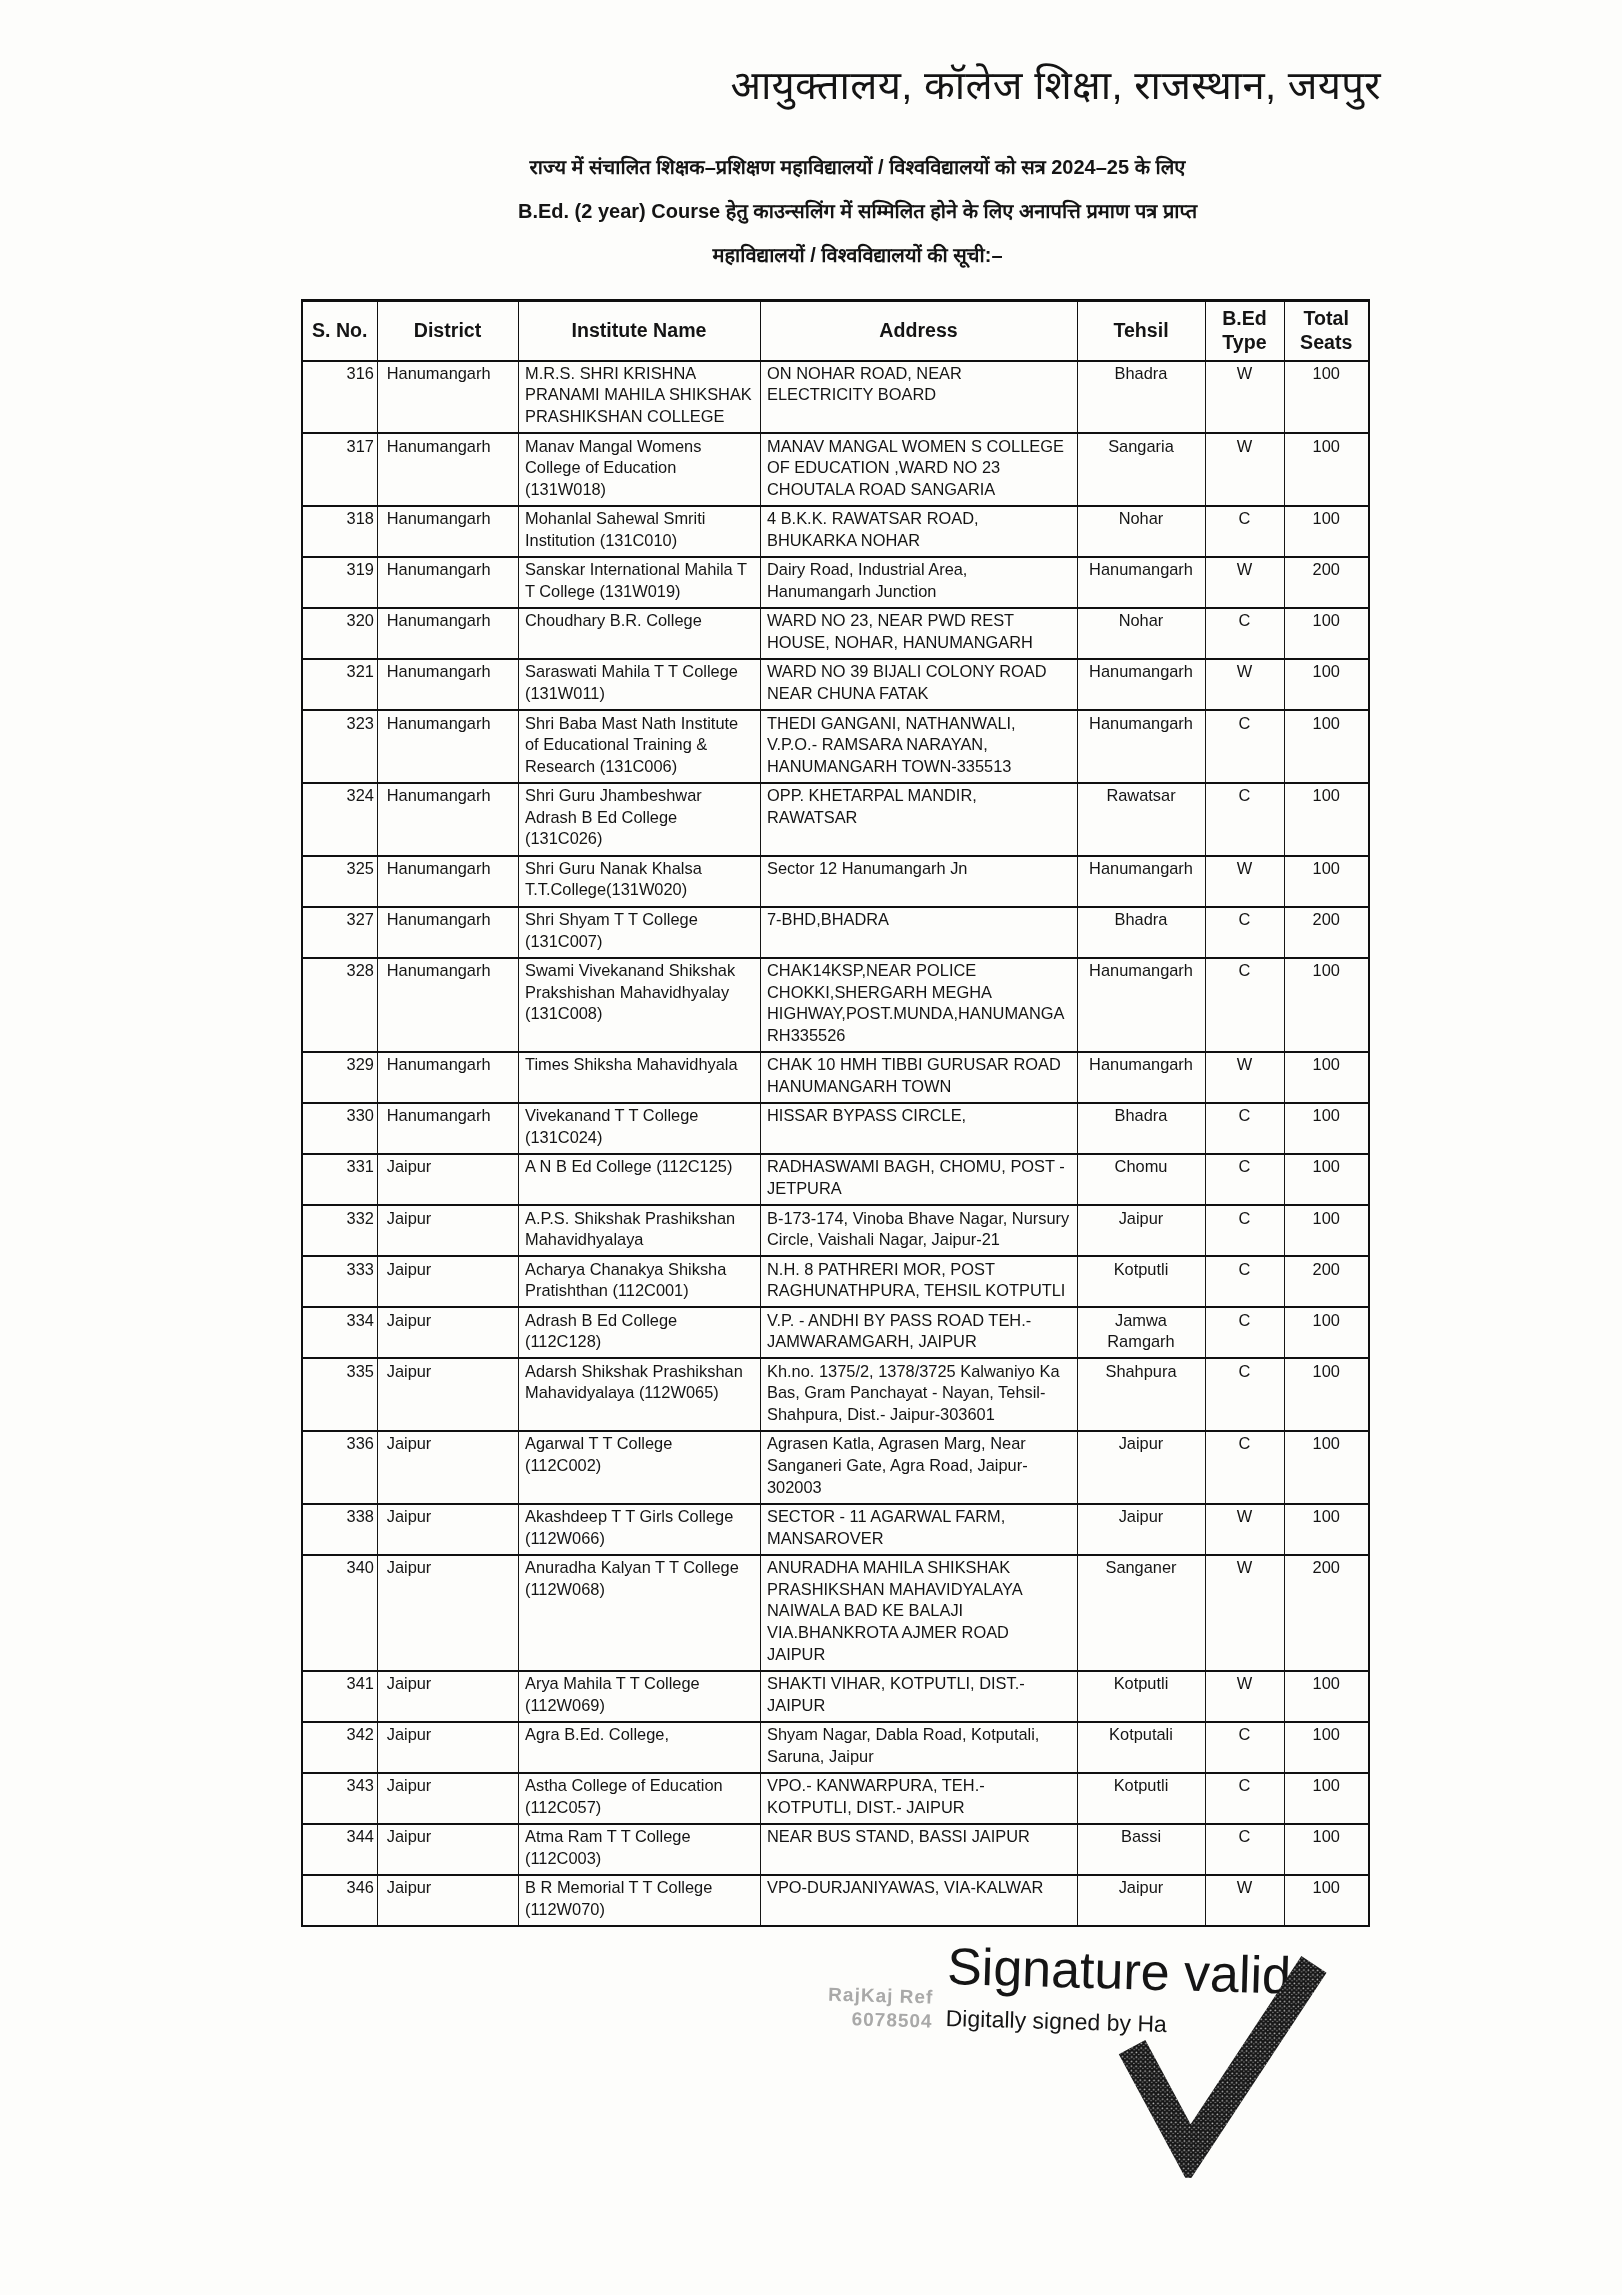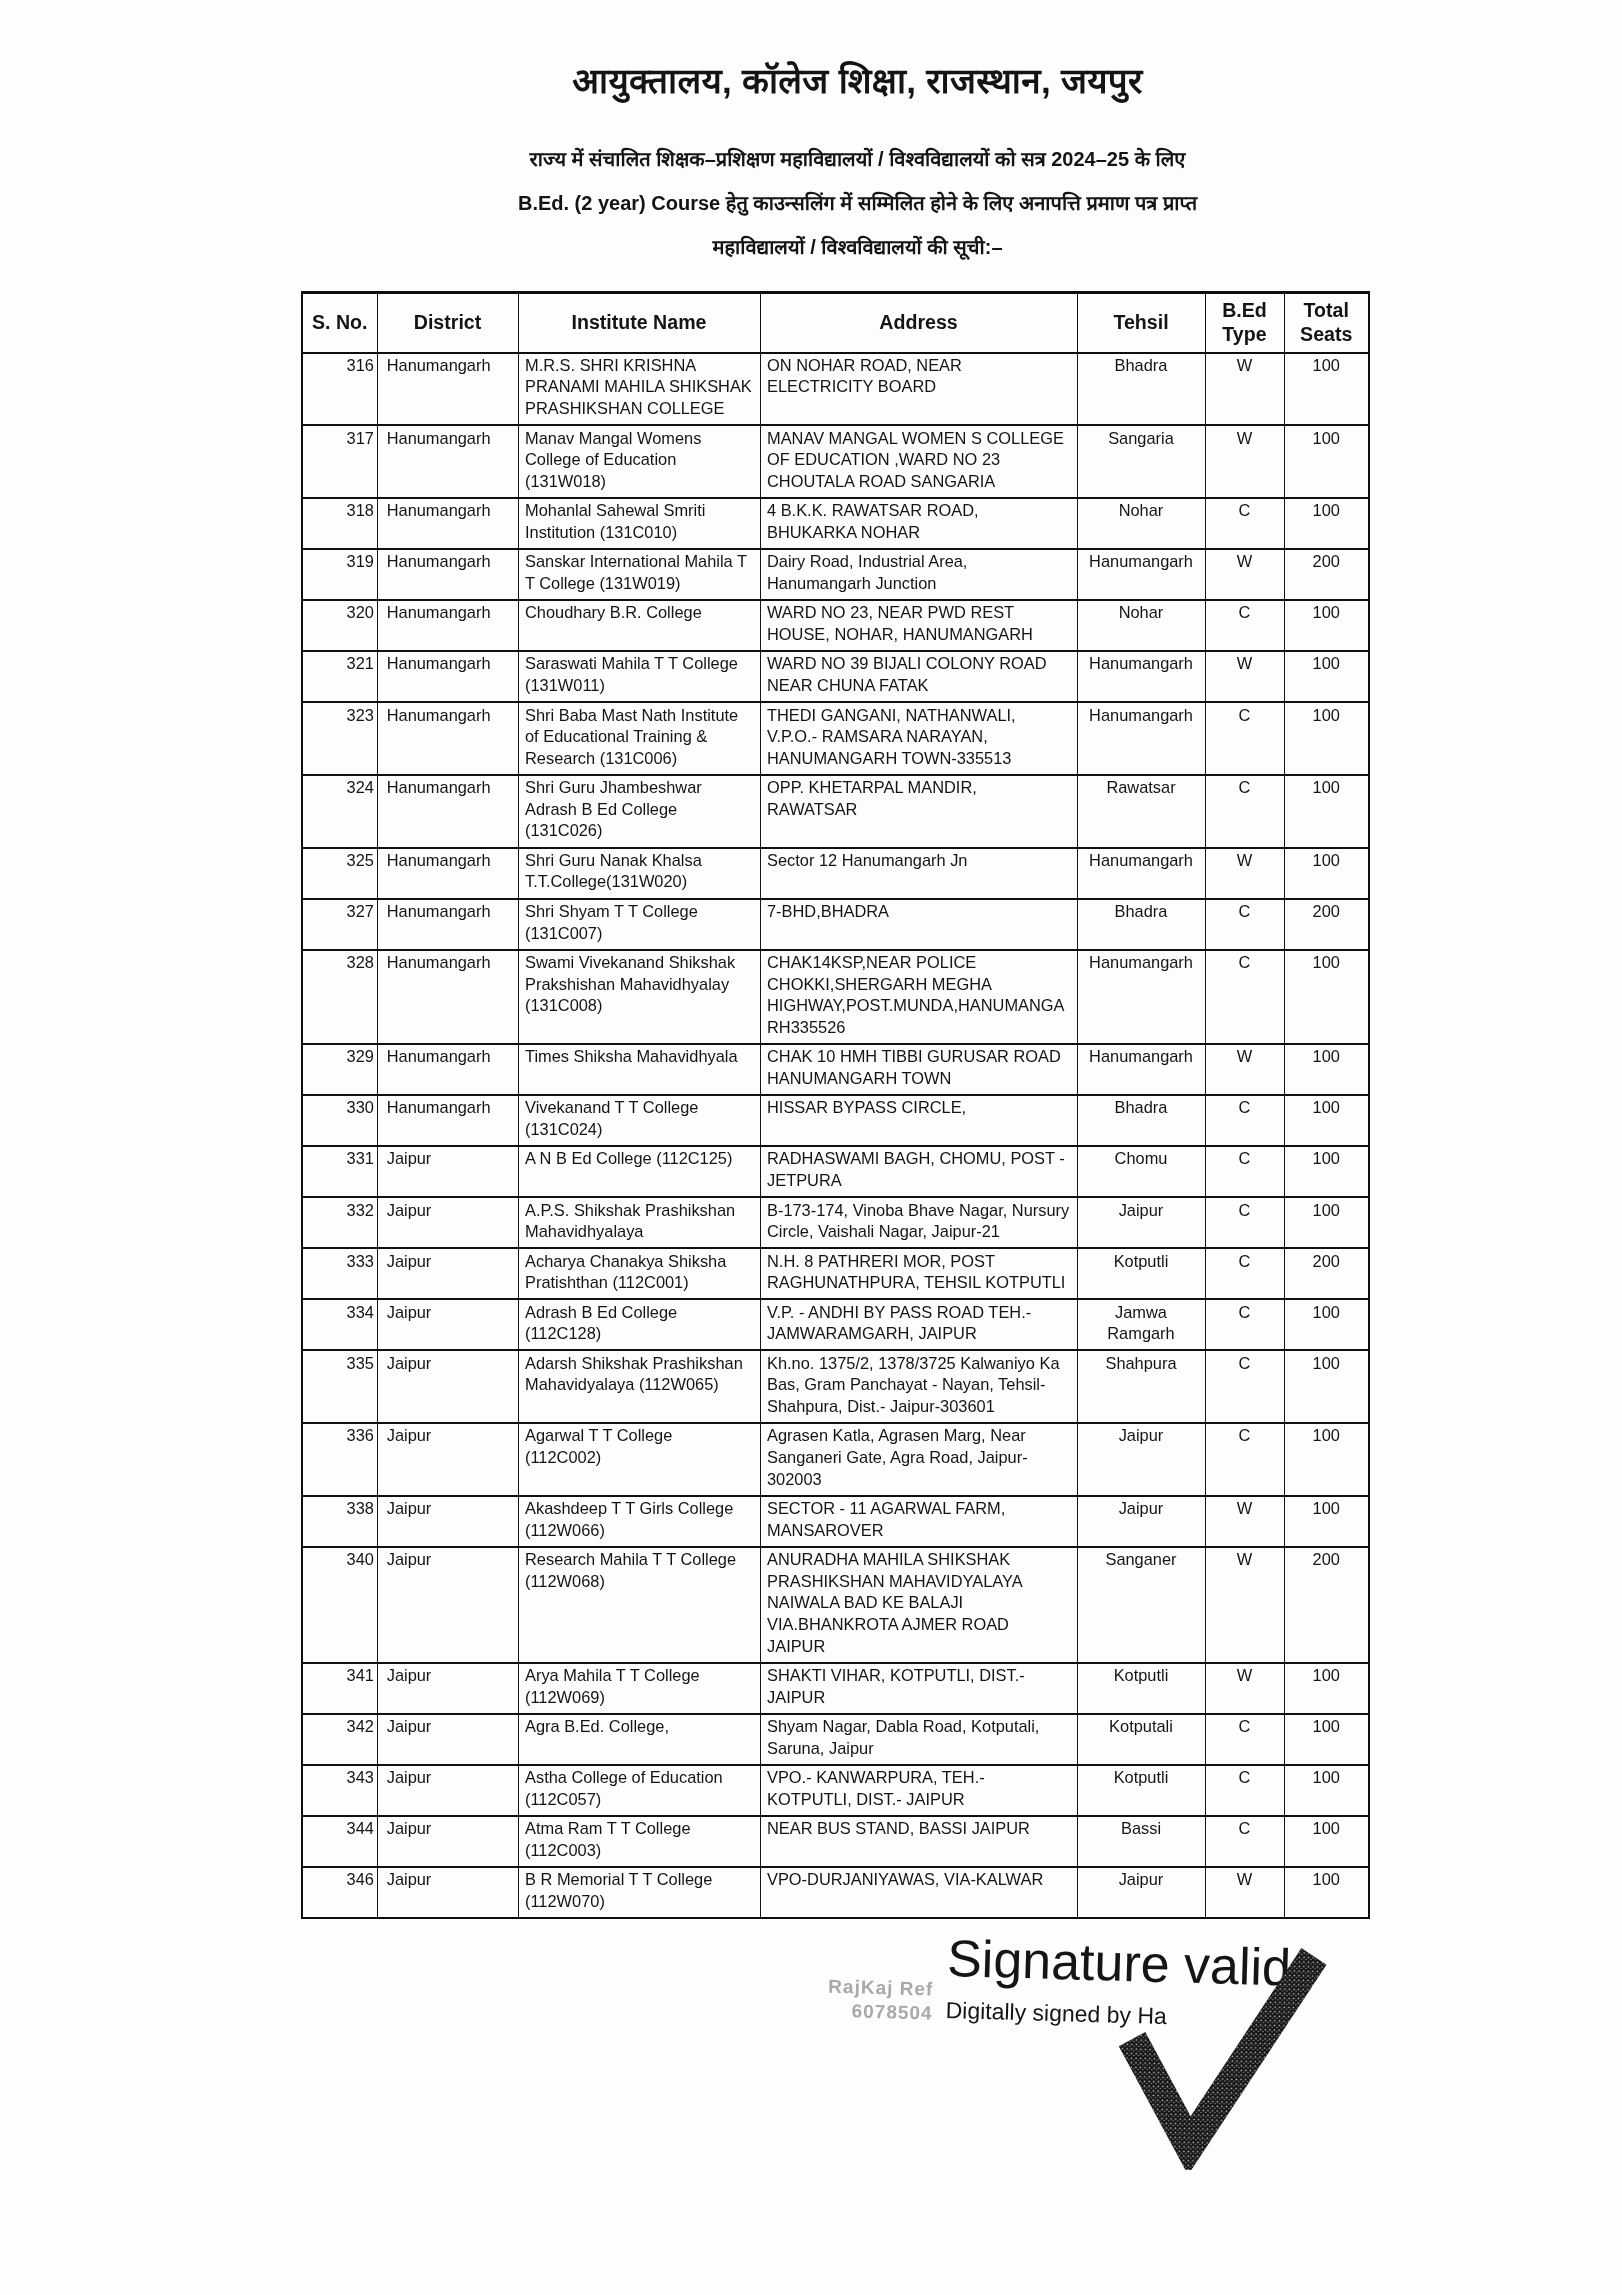--- a/index.html
+++ b/index.html
@@ -7,21 +7,21 @@
     width:1623px; height:2295px;
     background:#fdfdfb;
     position:relative;
     font-family:"Liberation Sans","DejaVu Sans",sans-serif;
     color:#141414;
     overflow:hidden;
     box-sizing:border-box;
   }
   
   .header-block { padding-top:56px; width:1047px; margin-left:334px; text-align:center; }
-  .doc-title  { font-size:35px; font-weight:700; letter-spacing:0.3px; }
+  .doc-title  { font-size:40px; font-weight:400; letter-spacing:0.3px;text-align:right; }
   .doc-sub    { font-size:20px; font-weight:700; line-height:44px; }
   .doc-sub-block { margin-top:34px; }
   
   .doc-table {
     margin:22px 0 0 301px;
     width:1067px;
     border-collapse:collapse;
     table-layout:fixed;
     font-size:16.4px;
     line-height:21.6px;
@@ -281,21 +281,21 @@
     <td class="c-district">Jaipur</td>
     <td class="c-institute">Akashdeep T T Girls College (112W066)</td>
     <td class="c-address">SECTOR - 11 AGARWAL FARM, MANSAROVER</td>
     <td class="c-tehsil">Jaipur</td>
     <td class="c-type">W</td>
     <td class="c-seats">100</td>
   </tr>
         <tr>
     <td class="c-sno">340</td>
     <td class="c-district">Jaipur</td>
-    <td class="c-institute">Research Mahila T T College (112W068)</td>
+    <td class="c-institute">Anuradha Kalyan T T College (112W068)</td>
     <td class="c-address">ANURADHA MAHILA SHIKSHAK PRASHIKSHAN MAHAVIDYALAYA NAIWALA BAD KE BALAJI VIA.BHANKROTA AJMER ROAD JAIPUR</td>
     <td class="c-tehsil">Sanganer</td>
     <td class="c-type">W</td>
     <td class="c-seats">200</td>
   </tr>
         <tr>
     <td class="c-sno">341</td>
     <td class="c-district">Jaipur</td>
     <td class="c-institute">Arya Mahila T T College (112W069)</td>
     <td class="c-address">SHAKTI VIHAR, KOTPUTLI, DIST.- JAIPUR</td>

